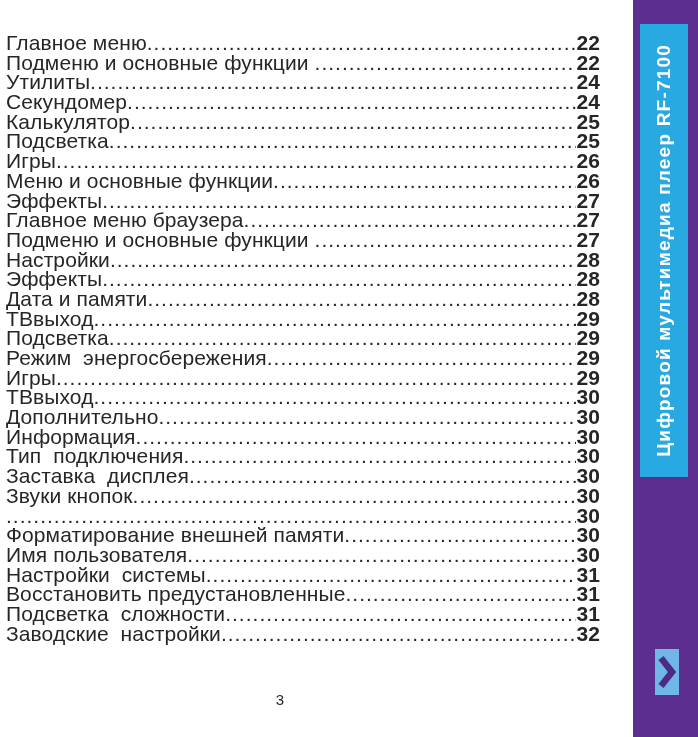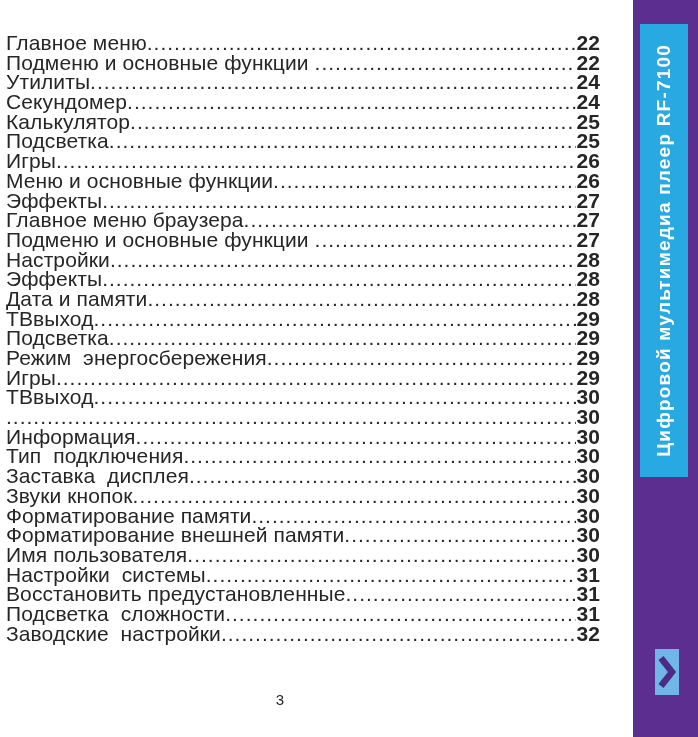--- a/index.html
+++ b/index.html
@@ -211,20 +211,21 @@
     <span class="toc-page">29</span>
   </div>
 
   <div class="toc-row">
     <span class="toc-label">ТВвыход</span>
     <span class="toc-leader"></span>
     <span class="toc-page">30</span>
   </div>
 
   <div class="toc-row">
+    <span class="toc-label">Дополнительно</span>
     <span class="toc-leader"></span>
     <span class="toc-page">30</span>
   </div>
 
   <div class="toc-row">
     <span class="toc-label">Информация</span>
     <span class="toc-leader"></span>
     <span class="toc-page">30</span>
   </div>
 
@@ -240,21 +241,20 @@
     <span class="toc-page">30</span>
   </div>
 
   <div class="toc-row">
     <span class="toc-label">Звуки кнопок</span>
     <span class="toc-leader"></span>
     <span class="toc-page">30</span>
   </div>
 
   <div class="toc-row">
-    <span class="toc-label">Форматирование памяти</span>
     <span class="toc-leader"></span>
     <span class="toc-page">30</span>
   </div>
 
   <div class="toc-row">
     <span class="toc-label">Форматирование внешней памяти</span>
     <span class="toc-leader"></span>
     <span class="toc-page">30</span>
   </div>
 

